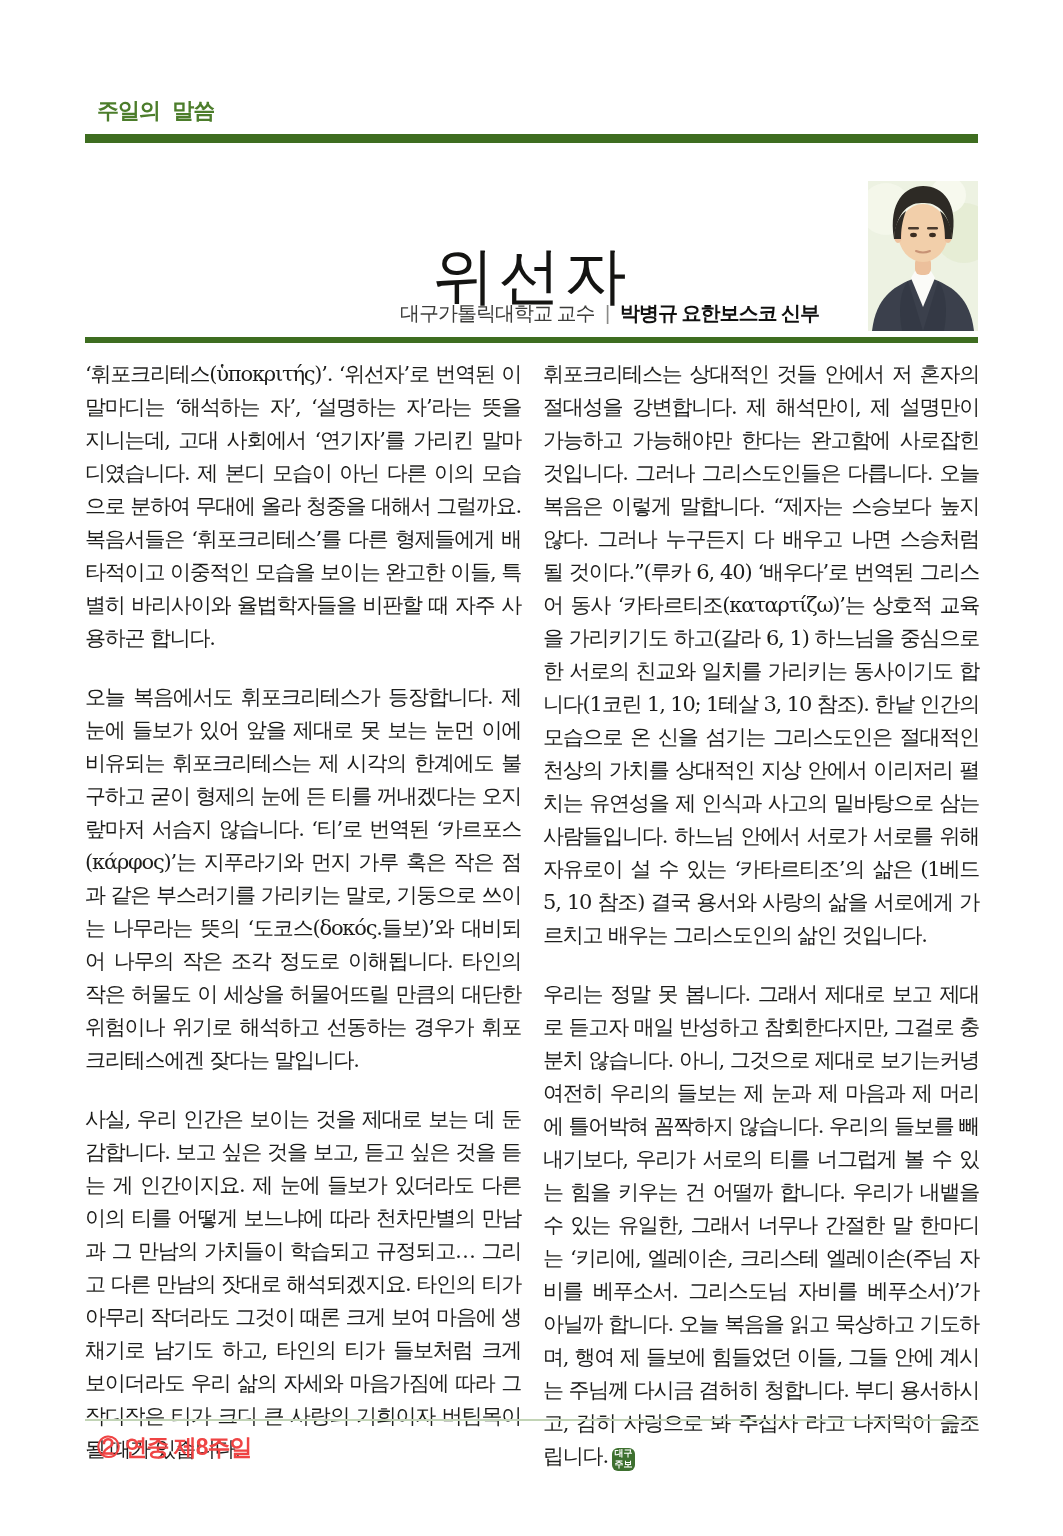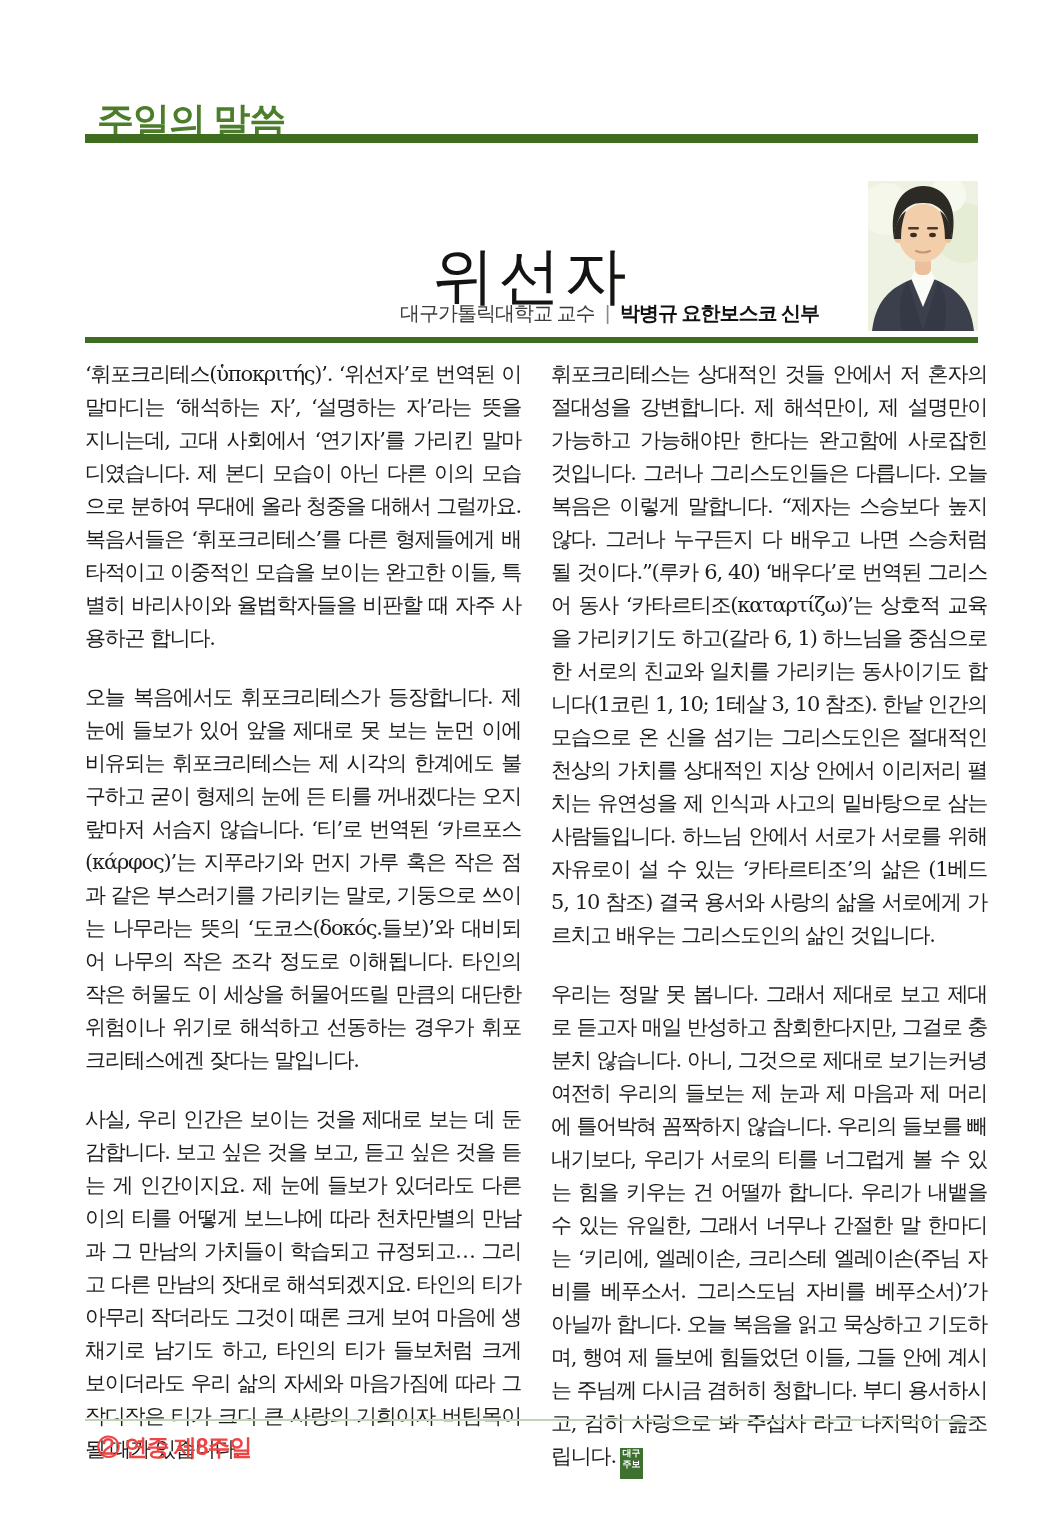--- a/index.html
+++ b/index.html
@@ -21,23 +21,23 @@
     top: 0;
     width: 893px;
     height: 1536px;
   }
 
   
   .section-label {
     position: absolute;
     top: 96px;
     left: 12px;
-    font-family: Liberation Serif, serif;
+    font-family: Liberation Mono, monospace;
     font-weight: bold;
-    font-size: 37px;
+    font-size: 22px;
     letter-spacing: -1px;
     color: #4c7d2b;
   }
   .bar-top {
     position: absolute;
     top: 134px;
     left: 0;
     width: 100%;
     height: 9px;
     background: #3e6d20;
@@ -86,50 +86,51 @@
     background: #3e6d20;
   }
 
   
   .columns {
     position: absolute;
     top: 358px;
     left: 0;
     width: 100%;
     display: flex;
-    gap: 30px;
+    gap: 22px;
   }
   .col {
     width: 436px;
     flex: 0 0 436px;
     font-size: 21px;
     line-height: 33px;
     text-align: justify;
     letter-spacing: -1.2px;
     word-break: break-all;
     color: #1d1d1b;
   }
   .col p { margin: 0 0 26px 0; }
   .col p:last-child { margin-bottom: 0; }
 
   
   .stamp {
     display: inline-block;
     width: 23px;
-    height: 31px;
+    height: 23px;
     background: #3e7030;
     color: #ffffff;
     font-family: "Liberation Sans", sans-serif;
     font-size: 9px;
     font-weight: bold;
     line-height: 11px;
     text-align: center;
     letter-spacing: 0;
     vertical-align: -4px;
     margin-left: 4px;
+    border-radius: 6px;
   }
 
   
   .footer-line {
     position: absolute;
     top: 1419px;
     left: 0;
     width: 100%;
     height: 2px;
     background: #c2d4b6;

